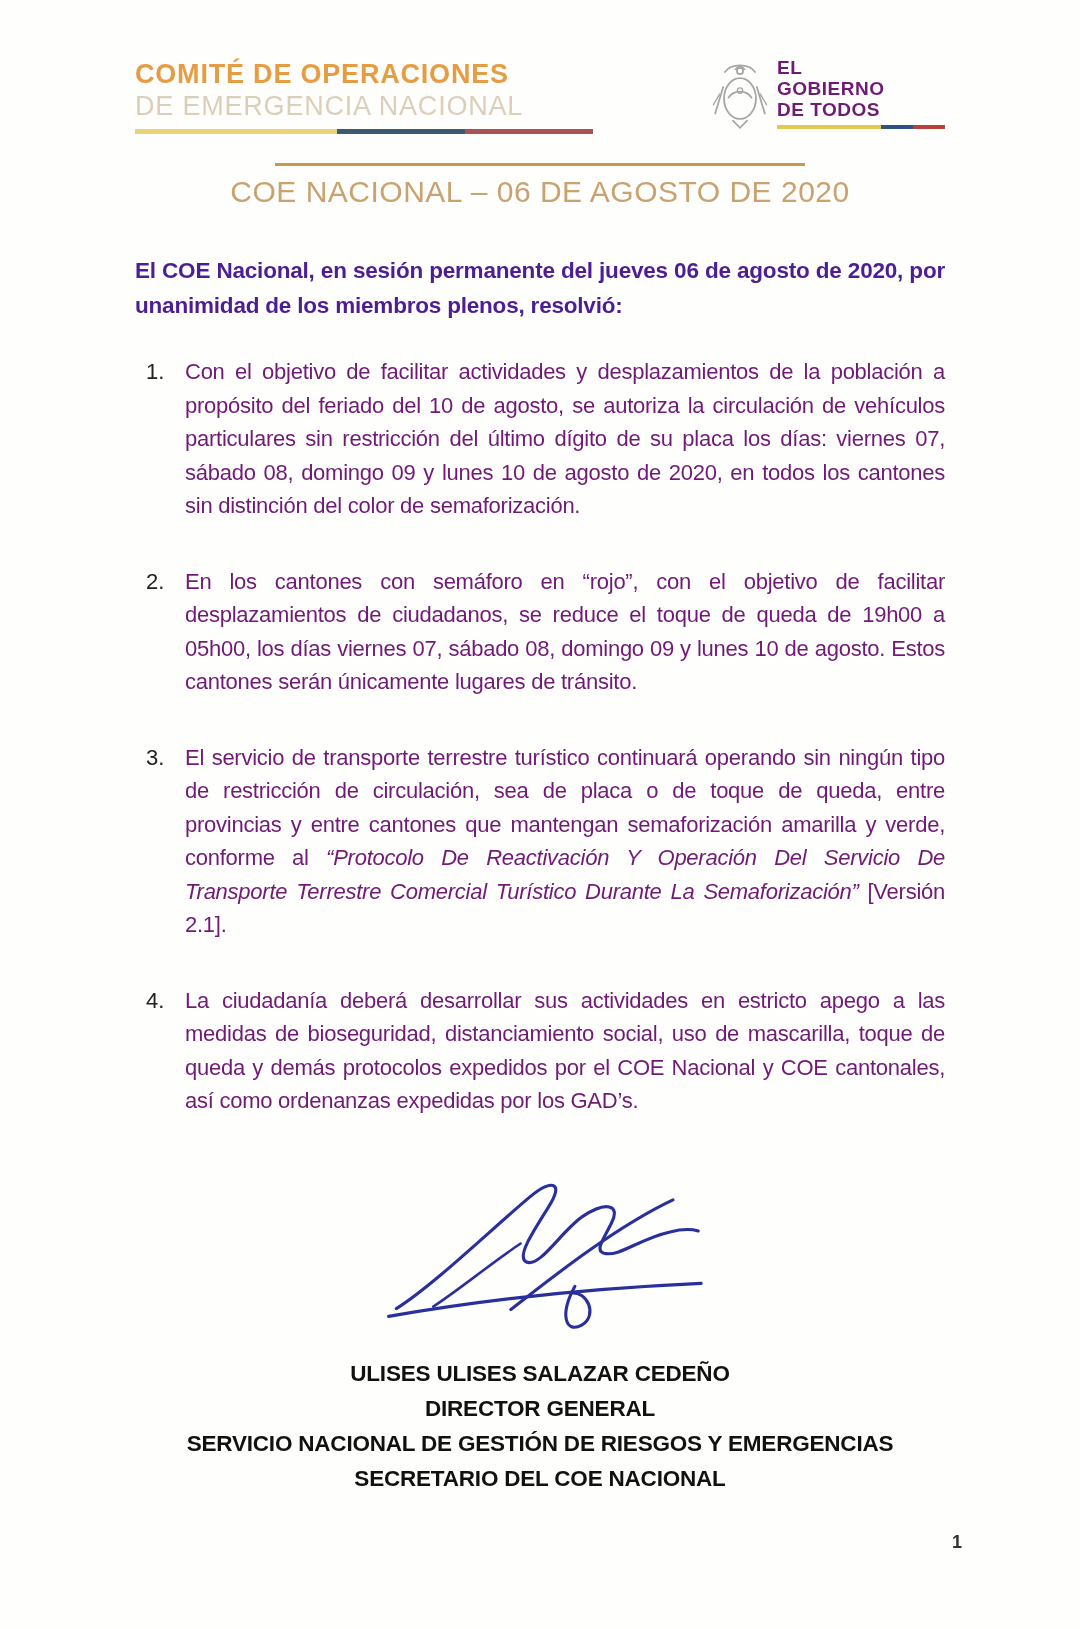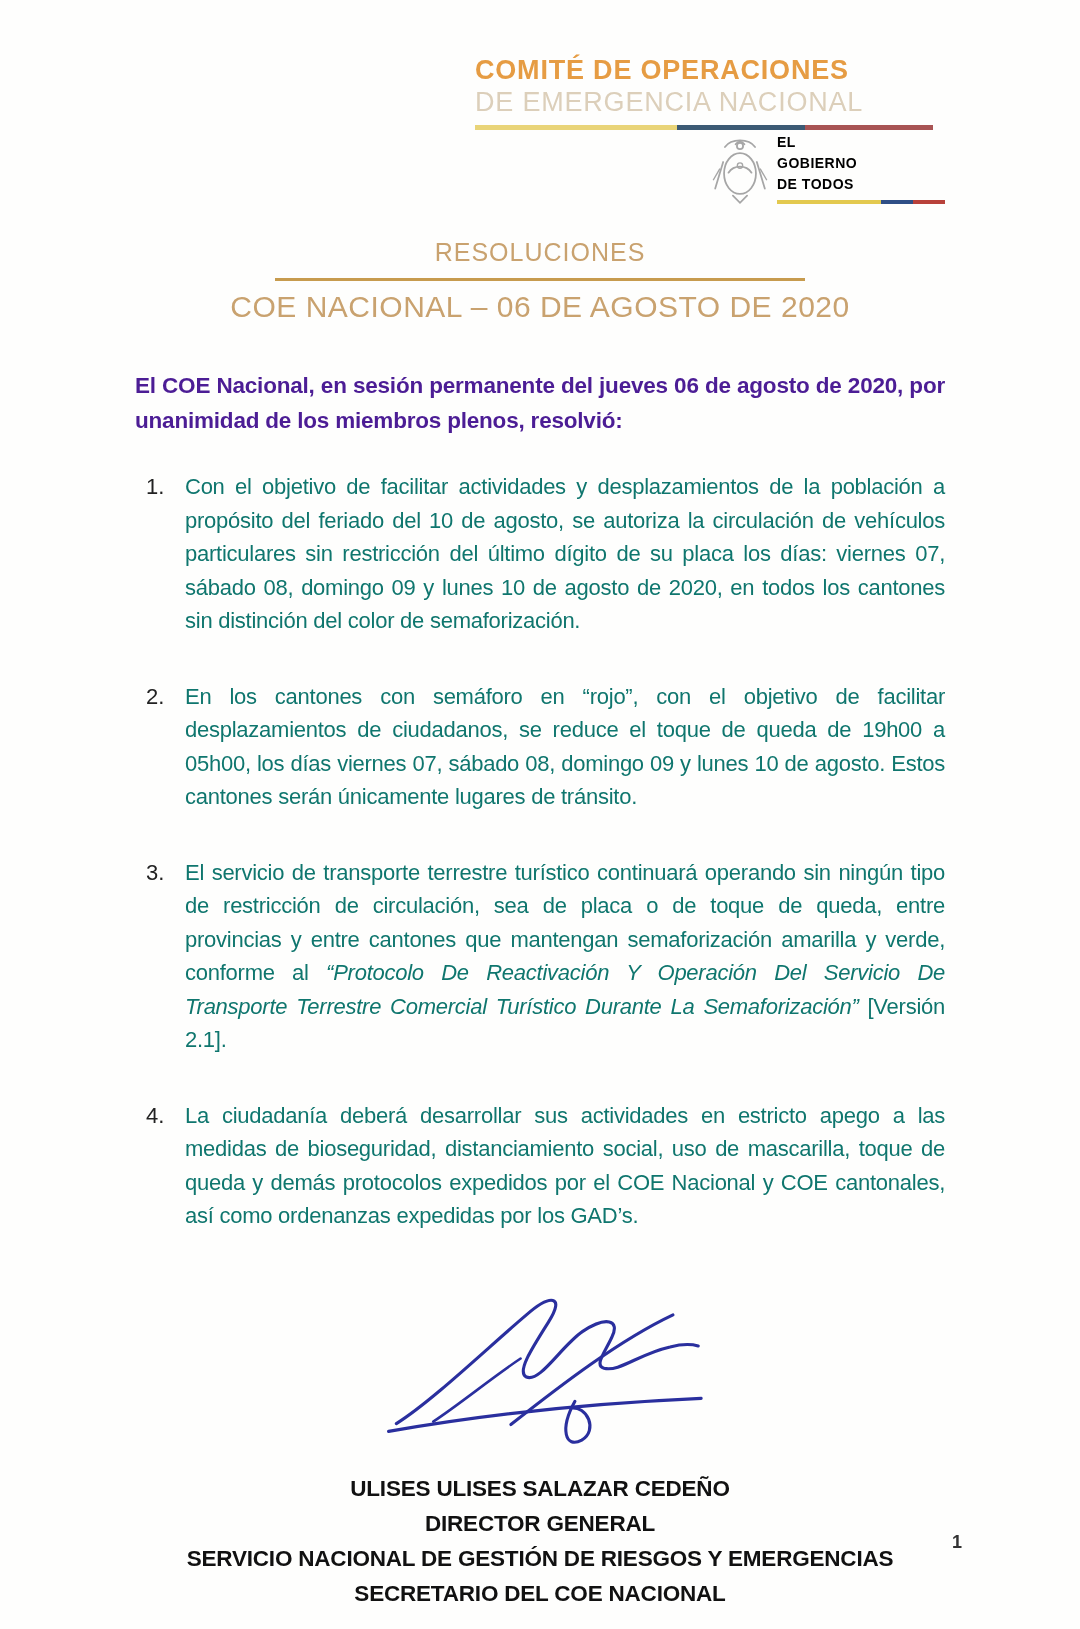--- a/index.html
+++ b/index.html
@@ -7,54 +7,54 @@
   body { font-family:"Liberation Sans", sans-serif; color:#1e1e1e; }
   .page {
     position:relative;
     width:1080px; height:1629px;
     background:#fefefd;
     padding:55px 135px 0 135px;
     overflow:hidden;
   }
 
   
-  .hdr { display:flex; justify-content:space-between; align-items:flex-end;flex-direction:column; }
+  .hdr { display:flex; justify-content:space-between; align-items:center; }
   .logo-left { width:470px; }
   .logo-left .l1 { font-size:27px; font-weight:bold; color:#e69c43; letter-spacing:0.8px; }
   .logo-left .l2 { font-size:27px; font-weight:normal; color:#dccfba; letter-spacing:0.8px; margin-top:1px; }
   .tricolor { display:flex; height:5px; margin-top:7px; width:458px; }
   .tricolor .y { background:#e9d478; }
   .tricolor .b { background:#3c5a74; }
   .tricolor .r { background:#a85454; }
   .logo-left .tricolor .y { width:44%; } .logo-left .tricolor .b { width:28%; } .logo-left .tricolor .r { width:28%; }
 
   .logo-right { display:flex; align-items:flex-start; gap:6px; margin-top:2px; }
   .crest { flex:0 0 auto; }
-  .gov-txt { font-size:14px; line-height:21px; font-weight:bold; color:#000000; letter-spacing:0.5px; }
+  .gov-txt { font-size:19px; line-height:21px; font-weight:bold; color:#701a75; letter-spacing:0.5px; }
   .gov-bar { display:flex; height:4px; width:168px; margin-top:5px; }
   .gov-bar .y { width:62%; background:#e3c94f; }
   .gov-bar .b { width:19%; background:#2f4f86; }
   .gov-bar .r { width:19%; background:#b8413a; }
 
   
   .titles { margin-top:26px; text-align:center; }
   .t1 { font-size:25px; color:#c9a26f; letter-spacing:1px; }
   .trule { width:530px; height:3px; background:#c79b4e; margin:11px auto 9px auto; }
   .t2 { font-size:30px; color:#c9a26f; letter-spacing:0.5px; }
 
   
   .intro {
     margin-top:44px;
     font-weight:bold; font-size:22.5px; line-height:35px;
     text-align:justify; color:#4c1d95; letter-spacing:-0.2px;
   }
   .res-list { margin-top:32px; }
   .res-item { display:flex; margin-bottom:42px; }
   .res-num { width:50px; padding-left:11px; font-size:22px; line-height:33.5px; color:#222; }
-  .res-text { flex:1; font-size:22px; line-height:33.5px; text-align:justify; color:#0f766e; letter-spacing:-0.25px; }
+  .res-text { flex:1; font-size:22px; line-height:33.5px; text-align:justify; color:#701a75; letter-spacing:-0.25px; }
   .res-text .it { font-style:italic; }
 
   .closing {
     font-size:22px; line-height:35px; text-align:justify;
     color:#222; letter-spacing:-0.2px; margin-top:-6px;
   }
   .certify {
     margin-top:12px; margin-left:-23px;
     font-weight:bold; font-size:23px; color:#111;
   }
@@ -106,21 +106,20 @@
         <div class="gov-bar">
           <span class="y"></span>
           <span class="b"></span>
           <span class="r"></span>
         </div>
       </div>
     </div>
   </div>
 
   <div class="titles">
-    <div class="t1">RESOLUCIONES</div>
     <div class="trule"></div>
     <div class="t2">COE NACIONAL – 06 DE AGOSTO DE 2020</div>
   </div>
 
   <p class="intro">El COE Nacional, en sesión permanente del jueves 06 de agosto de 2020, por unanimidad de los miembros plenos, resolvió:</p>
 
   <div class="res-list">
 
     <div class="res-item">
       <div class="res-num">1.</div>

